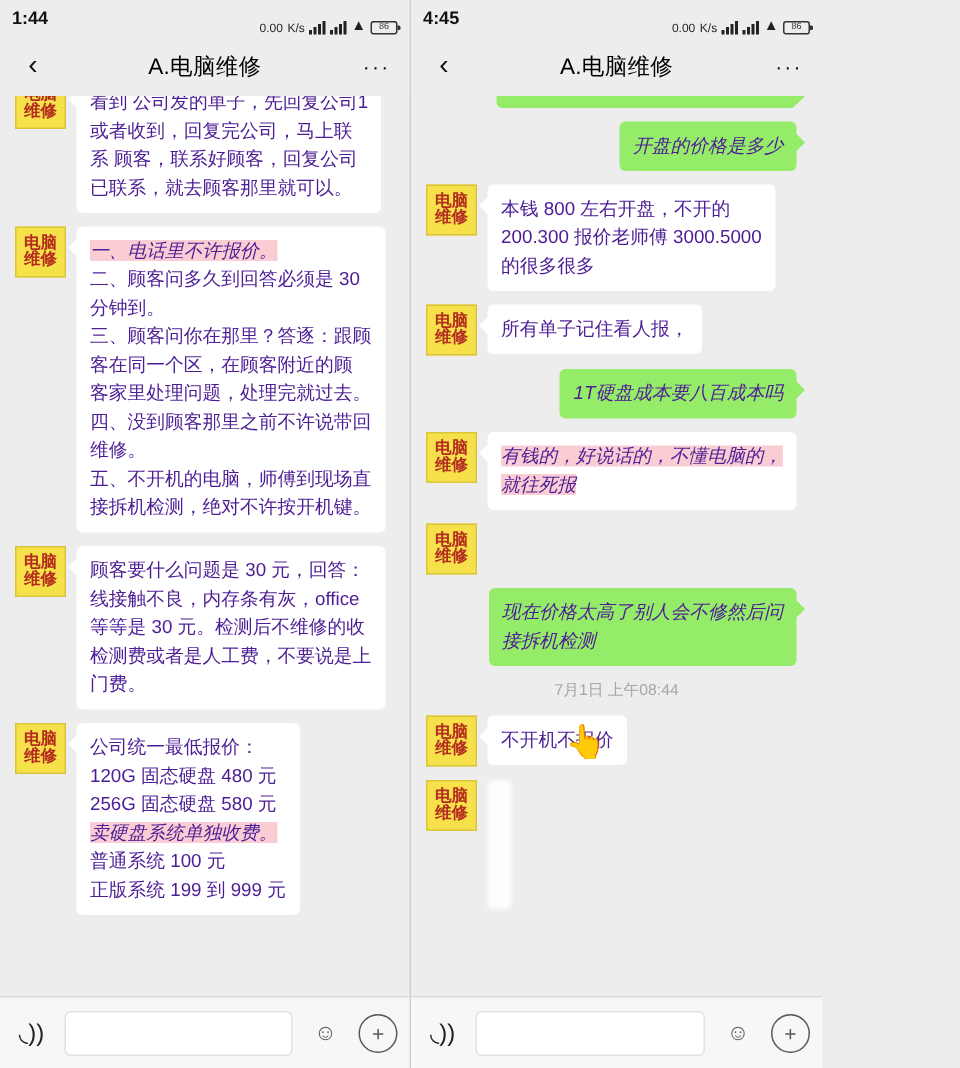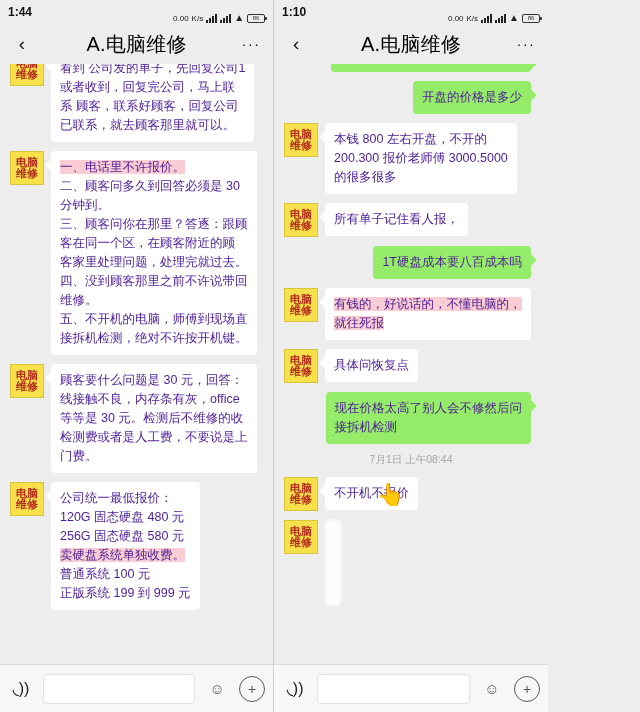--- a/index.html
+++ b/index.html
@@ -63,21 +63,21 @@
     padding: 0 10px;
     flex: 0 0 auto;
   }
   .nav-back {
     width: 24px; height: 24px;
     display: flex; align-items: center; justify-content: center;
     font-size: 19px; color: #111; font-weight: 300;
   }
   .nav-title {
     flex: 1; text-align: center;
-    font-size: 20px; color: #000; font-weight: 500;
+    font-size: 15px; color: #000; font-weight: 500;
     letter-spacing: .2px;
   }
   .nav-more {
     width: 24px; height: 24px;
     display: flex; align-items: center; justify-content: center;
     letter-spacing: 1.5px;
     font-size: 14px; color: #111;
   }
 
   
@@ -111,34 +111,34 @@
     padding: 7px 9px;
     font-size: 12.5px;
     line-height: 19px;
     color: #4c1d95;
     position: relative;
     margin-left: 7px;
     word-break: break-all;
   }
   .row.out .bubble {
     background: #95ec69;
-    margin-left: 0; margin-right: 7px;
+    margin-left: 0; margin-right: 7px; font-style: italic;
   }
   .bubble:before {
     content: "";
     position: absolute; top: 10px; left: -4px;
     width: 8px; height: 8px;
     background: #fff;
     transform: rotate(45deg);
   }
   .row.out .bubble:before {
     left: auto; right: -4px;
     background: #95ec69;
   }
-  .hl { background: #f9cdd3; }
+  .hl { background: #f9cdd3; font-style: italic; }
   .p { display: block; }
 
   .timestamp {
     text-align: center;
     font-size: 10.5px;
     color: #a6a6a6;
     margin: 6px 0 10px 0;
   }
 
   .bubble.blurred { filter: blur(0.4px); }
@@ -305,21 +305,21 @@
       <div class="voice-ico">◟))</div>
       <div class="textfield" placeholder=""></div>
       <div class="round-ico emoji-ico">☺</div>
       <div class="round-ico">+</div>
     </div>
   </div>
 
   <div class="screen right">
 
     <div class="statusbar">
-      <div class="clock">1:10</div>
+      <div class="clock">4:45</div>
       <div class="right">
         <span class="sb-txt">0.00</span>
         <span class="sb-txt">K/s</span>
         <span class="bars">
             <i></i>
             <i></i>
             <i></i>
             <i></i>
           </span>
         <span class="bars">
@@ -389,23 +389,20 @@
         <div class="bubble">
           <span class="p"><span class="hl">有钱的，好说话的，不懂电脑的，</span></span>
           <span class="p"><span class="hl">就往死报</span></span>
         </div>
       </div>
 
       <div class="row">
         <div class="avatar">
           <span>电脑</span>
           <span>维修</span>
-        </div>
-        <div class="bubble">
-          <span class="p">具体问恢复点</span>
         </div>
       </div>
 
       <div class="row out">
         <div class="bubble">
           <span class="p">现在价格太高了别人会不修然后问</span>
           <span class="p">接拆机检测</span>
         </div>
       </div>
 

